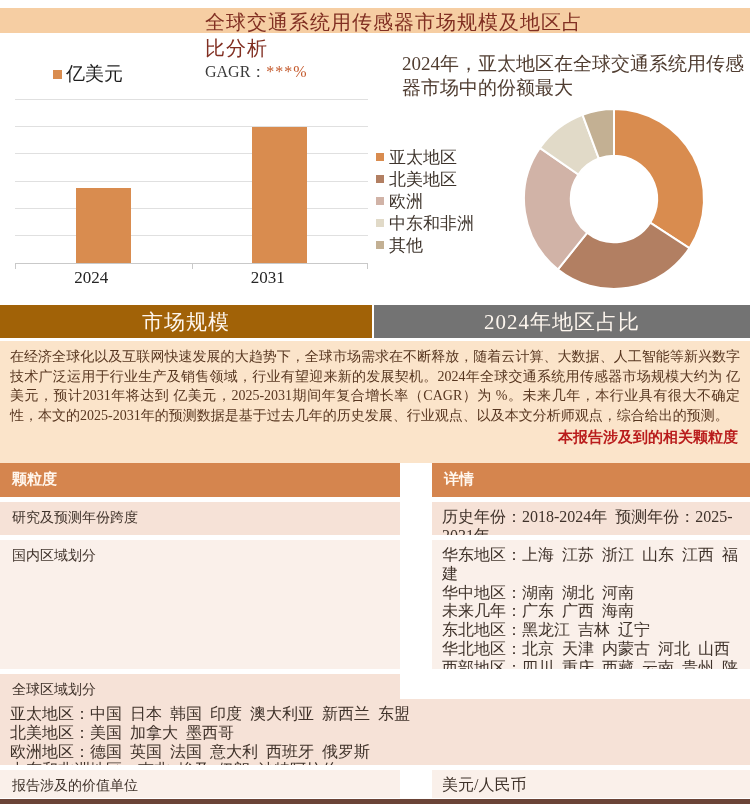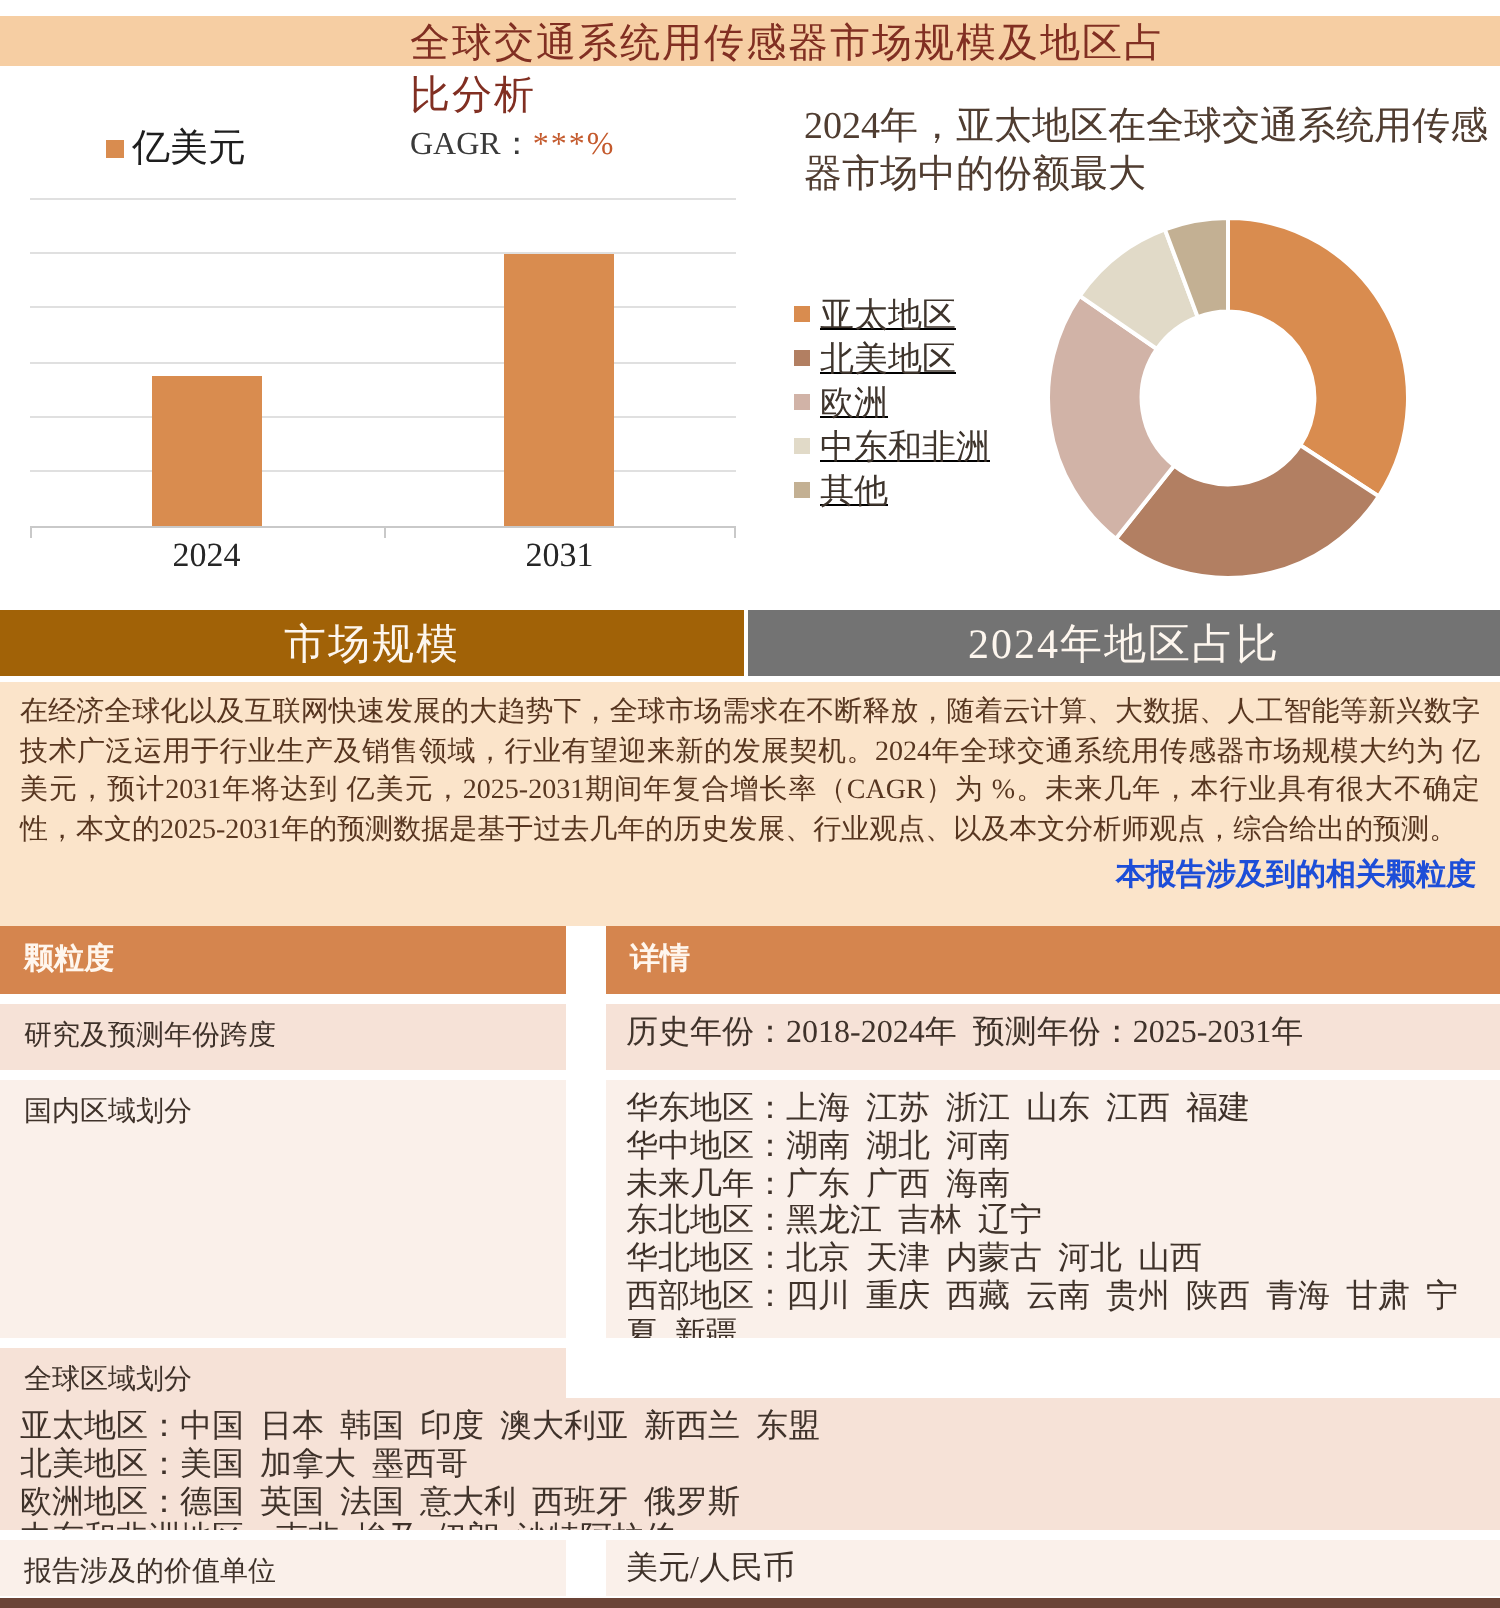--- a/index.html
+++ b/index.html
@@ -14,41 +14,41 @@
   
   .bar-legend { position:absolute; left:53px; top:61px; display:flex; align-items:center; z-index:2; }
   .bar-legend .sq { width:9px; height:9px; margin-right:4px; }
   .bar-legend .lbl { font-size:19px; color:#1e1e1e; }
   .cagr { position:absolute; left:205px; top:62px; font-size:16px; color:#3a3a3a; z-index:2; }
   .cagr .val { letter-spacing:1px; }
   .plot { position:absolute; left:15px; top:100px; width:353px; height:164px; border-bottom:1px solid #c9c9c9; }
   .gridline { position:absolute; left:0; width:100%; height:1px; background:#e0e0e0; }
   .vbar { position:absolute; bottom:0; width:55px; }
   .tick { position:absolute; top:164px; width:1px; height:5px; background:#c9c9c9; }
-  .x-labels { position:absolute; left:15px; top:268px; width:353px; display:flex;justify-content:center; }
+  .x-labels { position:absolute; left:3px; top:268px; width:353px; display:flex;justify-content:center; }
   .x-labels .xl { width:50%; text-align:center; font-size:17px; color:#262626; }
   
   .pie-headline { position:absolute; left:402px; top:52px; width:346px; font-size:19px; line-height:24px; color:#503D31; }
   .donut-wrap { position:absolute; left:518px; top:103px; }
-  .pie-legend { position:absolute; left:397px; top:146px;text-decoration:underline; }
+  .pie-legend { position:absolute; left:376px; top:146px; }
   .pie-legend .item { display:flex; align-items:center; height:22px; }
   .pie-legend .psq { width:8px; height:8px; margin-right:5px; flex:none; }
   .pie-legend .plbl { font-size:17px; color:#3E342C; white-space:nowrap; }
   
   .banner { position:absolute; top:305px; height:33px; display:flex; align-items:center; justify-content:center; color:#FDF6EE; font-size:21px; letter-spacing:1px; }
   .banner-left { left:0; width:372px; background:#a16207; }
   .banner-right { left:374px; width:376px; background:#737373; }
   
   .para-block { position:absolute; left:0; top:341px; width:750px; height:122px; background:#FBE4CA; padding:6px 10px 0 10px; }
   .para-text { font-size:14px; line-height:19.5px; color:#573620; text-align:justify; }
-  .granularity { text-align:right; font-weight:bold; font-size:15px; color:#1d4ed8; margin-top:3px; padding-right:2px; }
+  .granularity { text-align:right; font-weight:bold; font-size:15px; color:#b91c1c; margin-top:3px; padding-right:2px; }
   
   .tbl { position:absolute; left:0; top:463px; width:750px; }
   .trow { display:flex; margin-bottom:5px; overflow:hidden; }
-  .cell1 { width:283px; margin-right:20px; flex:none; }
+  .cell1 { width:400px; margin-right:32px; flex:none; }
   .cell2 { flex:1; }
   .thead { height:34px; }
   .thead .cell1, .thead .cell2 { background:#D5854E; color:#FFF6ED; font-weight:bold; font-size:15px; padding:7px 0 0 12px; }
   .thead .cell2 { }
   .tbody .trow:nth-child(odd) .cell1, .tbody .trow:nth-child(odd) .cell2 { background:#F6E2D7; }
   .tbody .trow:nth-child(even) .cell1, .tbody .trow:nth-child(even) .cell2 { background:#FAF0EA; }
   .tbody .trow:nth-child(1) { height:33px; }
   .tbody .trow:nth-child(2) { height:129px; }
   .tbody .trow:nth-child(3) { height:91px;flex-direction:column; }
   .tbody .trow:nth-child(4) { height:28px; }

